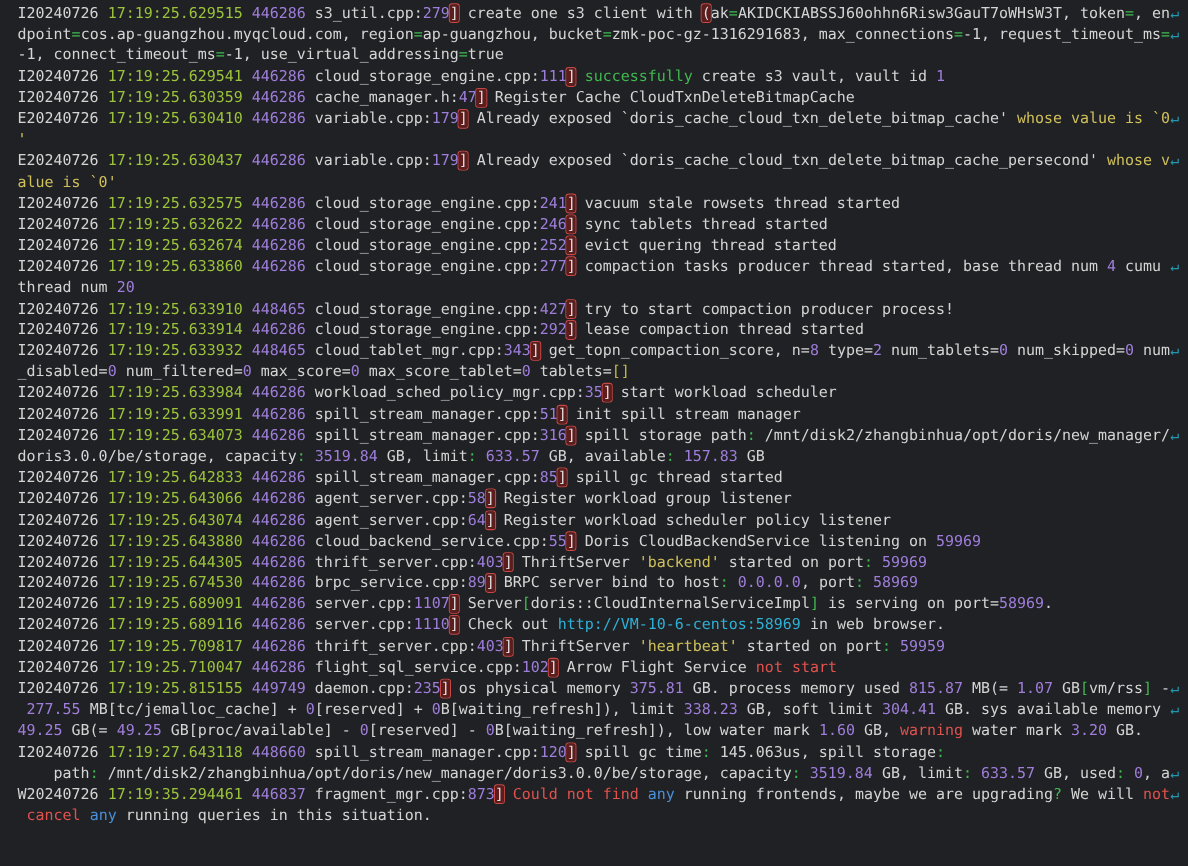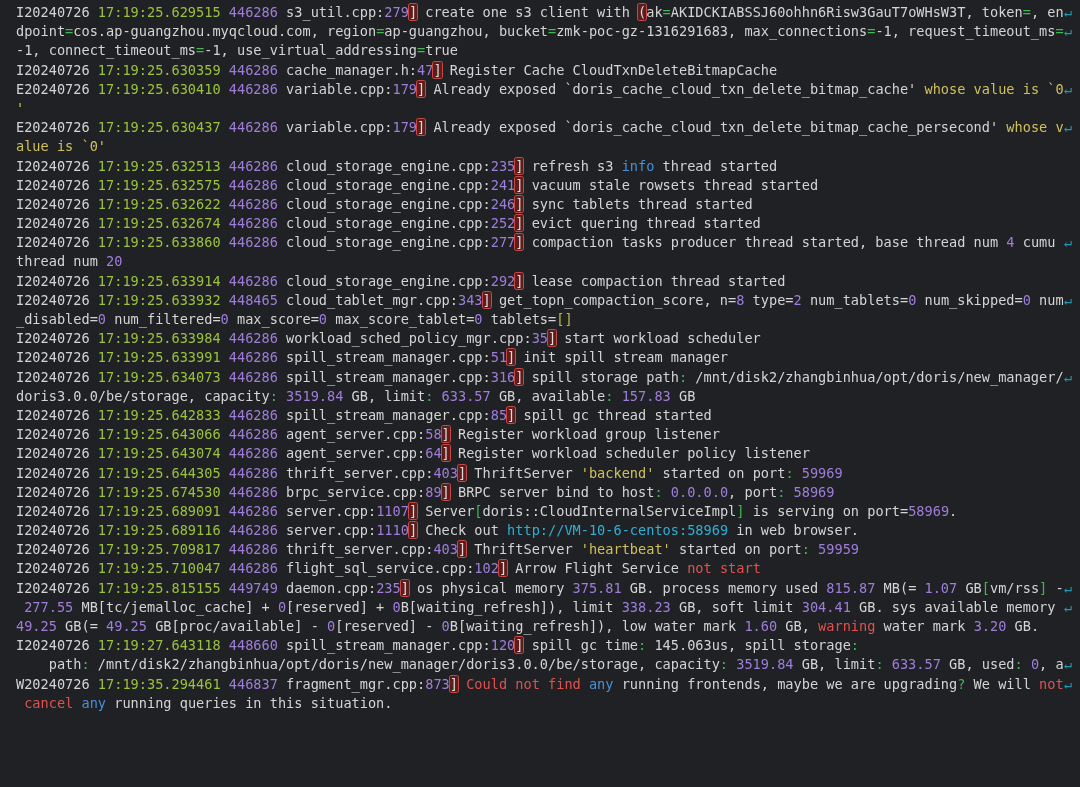--- a/index.html
+++ b/index.html
@@ -36,41 +36,43 @@
   }
 </style>
 </head>
 <body style="background: rgb(32, 33, 36);">
 
 <div class="terminal">
   <div>
       <div class="line"><span class="c-d">I20240726 </span><span class="c-ts">17:19:25.629515 </span><span class="c-num">446286 </span><span class="c-d">s3_util.cpp:</span><span class="c-num">279</span><span class="c-rbx">]</span><span class="c-d"> create one s3 client with </span><span class="c-rbx">(</span><span class="c-d">ak</span><span class="c-grn">=</span><span class="c-d">AKIDCKIABSSJ60ohhn6Risw3GauT7oWHsW3T, token</span><span class="c-grn">=</span><span class="c-d">, en</span><span class="wrap">↵</span></div>
       <div class="line"><span class="c-d">dpoint</span><span class="c-grn">=</span><span class="c-d">cos.ap-guangzhou.myqcloud.com, region</span><span class="c-grn">=</span><span class="c-d">ap-guangzhou, bucket</span><span class="c-grn">=</span><span class="c-d">zmk-poc-gz-1316291683, max_connections</span><span class="c-grn">=</span><span class="c-d">-1, request_timeout_ms</span><span class="c-grn">=</span><span class="wrap">↵</span></div>
       <div class="line"><span class="c-d">-1, connect_timeout_ms</span><span class="c-grn">=</span><span class="c-d">-1, use_virtual_addressing</span><span class="c-grn">=</span><span class="c-d">true</span></div>
+      <div class="line"><span class="c-d">I20240726 </span><span class="c-ts">17:19:25.629541 </span><span class="c-num">446286 </span><span class="c-d">cloud_storage_engine.cpp:</span><span class="c-num">111</span><span class="c-rbx">]</span><span class="c-d"> </span><span class="c-grn">successfully</span><span class="c-d"> create s3 vault, vault id </span><span class="c-num">1</span></div>
       <div class="line"><span class="c-d">I20240726 </span><span class="c-ts">17:19:25.630359 </span><span class="c-num">446286 </span><span class="c-d">cache_manager.h:</span><span class="c-num">47</span><span class="c-rbx">]</span><span class="c-d"> Register Cache CloudTxnDeleteBitmapCache</span></div>
       <div class="line"><span class="c-d">E20240726 </span><span class="c-ts">17:19:25.630410 </span><span class="c-num">446286 </span><span class="c-d">variable.cpp:</span><span class="c-num">179</span><span class="c-rbx">]</span><span class="c-d"> Already exposed `doris_cache_cloud_txn_delete_bitmap_cache' </span><span class="c-yel">whose value is `0</span><span class="wrap">↵</span></div>
       <div class="line"><span class="c-yel">'</span></div>
       <div class="line"><span class="c-d">E20240726 </span><span class="c-ts">17:19:25.630437 </span><span class="c-num">446286 </span><span class="c-d">variable.cpp:</span><span class="c-num">179</span><span class="c-rbx">]</span><span class="c-d"> Already exposed `doris_cache_cloud_txn_delete_bitmap_cache_persecond' </span><span class="c-yel">whose v</span><span class="wrap">↵</span></div>
       <div class="line"><span class="c-yel">alue is `0'</span></div>
-      <div class="line"><span class="c-d">I20240726 </span><span class="c-ts">17:19:25.632513 </span><span class="c-num">446286 </span><span class="c-d">cloud_storage_engine.cpp:</span><span class="c-num">235</span><span class="c-rbx">]</span><span class="c-d"> refresh s3 </span><span class="c-blu">info</span><span class="c-d"> thread started</span></div>
       <div class="line"><span class="c-d">I20240726 </span><span class="c-ts">17:19:25.632575 </span><span class="c-num">446286 </span><span class="c-d">cloud_storage_engine.cpp:</span><span class="c-num">241</span><span class="c-rbx">]</span><span class="c-d"> vacuum stale rowsets thread started</span></div>
       <div class="line"><span class="c-d">I20240726 </span><span class="c-ts">17:19:25.632622 </span><span class="c-num">446286 </span><span class="c-d">cloud_storage_engine.cpp:</span><span class="c-num">246</span><span class="c-rbx">]</span><span class="c-d"> sync tablets thread started</span></div>
       <div class="line"><span class="c-d">I20240726 </span><span class="c-ts">17:19:25.632674 </span><span class="c-num">446286 </span><span class="c-d">cloud_storage_engine.cpp:</span><span class="c-num">252</span><span class="c-rbx">]</span><span class="c-d"> evict quering thread started</span></div>
       <div class="line"><span class="c-d">I20240726 </span><span class="c-ts">17:19:25.633860 </span><span class="c-num">446286 </span><span class="c-d">cloud_storage_engine.cpp:</span><span class="c-num">277</span><span class="c-rbx">]</span><span class="c-d"> compaction tasks producer thread started, base thread num </span><span class="c-num">4</span><span class="c-d"> cumu</span><span class="wrap">↵</span></div>
       <div class="line"><span class="c-d">thread num </span><span class="c-num">20</span></div>
+      <div class="line"><span class="c-d">I20240726 </span><span class="c-ts">17:19:25.633910 </span><span class="c-num">448465 </span><span class="c-d">cloud_storage_engine.cpp:</span><span class="c-num">427</span><span class="c-rbx">]</span><span class="c-d"> try to start compaction producer process!</span></div>
       <div class="line"><span class="c-d">I20240726 </span><span class="c-ts">17:19:25.633914 </span><span class="c-num">446286 </span><span class="c-d">cloud_storage_engine.cpp:</span><span class="c-num">292</span><span class="c-rbx">]</span><span class="c-d"> lease compaction thread started</span></div>
       <div class="line"><span class="c-d">I20240726 </span><span class="c-ts">17:19:25.633932 </span><span class="c-num">448465 </span><span class="c-d">cloud_tablet_mgr.cpp:</span><span class="c-num">343</span><span class="c-rbx">]</span><span class="c-d"> get_topn_compaction_score, n=</span><span class="c-num">8</span><span class="c-d"> type=</span><span class="c-num">2</span><span class="c-d"> num_tablets=</span><span class="c-num">0</span><span class="c-d"> num_skipped=</span><span class="c-num">0</span><span class="c-d"> num</span><span class="wrap">↵</span></div>
       <div class="line"><span class="c-d">_disabled=</span><span class="c-num">0</span><span class="c-d"> num_filtered=</span><span class="c-num">0</span><span class="c-d"> max_score=</span><span class="c-num">0</span><span class="c-d"> max_score_tablet=</span><span class="c-num">0</span><span class="c-d"> tablets=</span><span class="c-gold">[]</span></div>
       <div class="line"><span class="c-d">I20240726 </span><span class="c-ts">17:19:25.633984 </span><span class="c-num">446286 </span><span class="c-d">workload_sched_policy_mgr.cpp:</span><span class="c-num">35</span><span class="c-rbx">]</span><span class="c-d"> start workload scheduler</span></div>
       <div class="line"><span class="c-d">I20240726 </span><span class="c-ts">17:19:25.633991 </span><span class="c-num">446286 </span><span class="c-d">spill_stream_manager.cpp:</span><span class="c-num">51</span><span class="c-rbx">]</span><span class="c-d"> init spill stream manager</span></div>
       <div class="line"><span class="c-d">I20240726 </span><span class="c-ts">17:19:25.634073 </span><span class="c-num">446286 </span><span class="c-d">spill_stream_manager.cpp:</span><span class="c-num">316</span><span class="c-rbx">]</span><span class="c-d"> spill storage path</span><span class="c-grn">:</span><span class="c-d"> /mnt/disk2/zhangbinhua/opt/doris/new_manager/</span><span class="wrap">↵</span></div>
       <div class="line"><span class="c-d">doris3.0.0/be/storage, capacity</span><span class="c-grn">:</span><span class="c-d"> </span><span class="c-num">3519.84</span><span class="c-d"> GB, limit</span><span class="c-grn">:</span><span class="c-d"> </span><span class="c-num">633.57</span><span class="c-d"> GB, available</span><span class="c-grn">:</span><span class="c-d"> </span><span class="c-num">157.83</span><span class="c-d"> GB</span></div>
       <div class="line"><span class="c-d">I20240726 </span><span class="c-ts">17:19:25.642833 </span><span class="c-num">446286 </span><span class="c-d">spill_stream_manager.cpp:</span><span class="c-num">85</span><span class="c-rbx">]</span><span class="c-d"> spill gc thread started</span></div>
       <div class="line"><span class="c-d">I20240726 </span><span class="c-ts">17:19:25.643066 </span><span class="c-num">446286 </span><span class="c-d">agent_server.cpp:</span><span class="c-num">58</span><span class="c-rbx">]</span><span class="c-d"> Register workload group listener</span></div>
       <div class="line"><span class="c-d">I20240726 </span><span class="c-ts">17:19:25.643074 </span><span class="c-num">446286 </span><span class="c-d">agent_server.cpp:</span><span class="c-num">64</span><span class="c-rbx">]</span><span class="c-d"> Register workload scheduler policy listener</span></div>
+      <div class="line"><span class="c-d">I20240726 </span><span class="c-ts">17:19:25.643880 </span><span class="c-num">446286 </span><span class="c-d">cloud_backend_service.cpp:</span><span class="c-num">55</span><span class="c-rbx">]</span><span class="c-d"> Doris CloudBackendService listening on </span><span class="c-num">59969</span></div>
       <div class="line"><span class="c-d">I20240726 </span><span class="c-ts">17:19:25.644305 </span><span class="c-num">446286 </span><span class="c-d">thrift_server.cpp:</span><span class="c-num">403</span><span class="c-rbx">]</span><span class="c-d"> ThriftServer </span><span class="c-yel">'backend'</span><span class="c-d"> started on port</span><span class="c-grn">:</span><span class="c-d"> </span><span class="c-num">59969</span></div>
       <div class="line"><span class="c-d">I20240726 </span><span class="c-ts">17:19:25.674530 </span><span class="c-num">446286 </span><span class="c-d">brpc_service.cpp:</span><span class="c-num">89</span><span class="c-rbx">]</span><span class="c-d"> BRPC server bind to host</span><span class="c-grn">:</span><span class="c-d"> </span><span class="c-num">0.0.0.0</span><span class="c-d">, port</span><span class="c-grn">:</span><span class="c-d"> </span><span class="c-num">58969</span></div>
       <div class="line"><span class="c-d">I20240726 </span><span class="c-ts">17:19:25.689091 </span><span class="c-num">446286 </span><span class="c-d">server.cpp:</span><span class="c-num">1107</span><span class="c-rbx">]</span><span class="c-d"> Server</span><span class="c-grn">[</span><span class="c-d">doris::CloudInternalServiceImpl</span><span class="c-grn">]</span><span class="c-d"> is serving on port=</span><span class="c-num">58969</span><span class="c-d">.</span></div>
       <div class="line"><span class="c-d">I20240726 </span><span class="c-ts">17:19:25.689116 </span><span class="c-num">446286 </span><span class="c-d">server.cpp:</span><span class="c-num">1110</span><span class="c-rbx">]</span><span class="c-d"> Check out </span><span class="c-cyn">http://VM-10-6-centos:58969</span><span class="c-d"> in web browser.</span></div>
       <div class="line"><span class="c-d">I20240726 </span><span class="c-ts">17:19:25.709817 </span><span class="c-num">446286 </span><span class="c-d">thrift_server.cpp:</span><span class="c-num">403</span><span class="c-rbx">]</span><span class="c-d"> ThriftServer </span><span class="c-yel">'heartbeat'</span><span class="c-d"> started on port</span><span class="c-grn">:</span><span class="c-d"> </span><span class="c-num">59959</span></div>
       <div class="line"><span class="c-d">I20240726 </span><span class="c-ts">17:19:25.710047 </span><span class="c-num">446286 </span><span class="c-d">flight_sql_service.cpp:</span><span class="c-num">102</span><span class="c-rbx">]</span><span class="c-d"> Arrow Flight Service </span><span class="c-red">not start</span></div>
       <div class="line"><span class="c-d">I20240726 </span><span class="c-ts">17:19:25.815155 </span><span class="c-num">449749 </span><span class="c-d">daemon.cpp:</span><span class="c-num">235</span><span class="c-rbx">]</span><span class="c-d"> os physical memory </span><span class="c-num">375.81</span><span class="c-d"> GB. process memory used </span><span class="c-num">815.87</span><span class="c-d"> MB(= </span><span class="c-num">1.07</span><span class="c-d"> GB</span><span class="c-grn">[</span><span class="c-d">vm/rss</span><span class="c-grn">]</span><span class="c-d"> -</span><span class="wrap">↵</span></div>
       <div class="line"><span class="c-d"> </span><span class="c-num">277.55</span><span class="c-d"> MB[tc/jemalloc_cache] + </span><span class="c-num">0</span><span class="c-d">[reserved] + </span><span class="c-num">0</span><span class="c-d">B[waiting_refresh]), limit </span><span class="c-num">338.23</span><span class="c-d"> GB, soft limit </span><span class="c-num">304.41</span><span class="c-d"> GB. sys available memory</span><span class="wrap">↵</span></div>
       <div class="line"><span class="c-num">49.25</span><span class="c-d"> GB(= </span><span class="c-num">49.25</span><span class="c-d"> GB[proc/available] - </span><span class="c-num">0</span><span class="c-d">[reserved] - </span><span class="c-num">0</span><span class="c-d">B[waiting_refresh]), low water mark </span><span class="c-num">1.60</span><span class="c-d"> GB, </span><span class="c-red">warning</span><span class="c-d"> water mark </span><span class="c-num">3.20</span><span class="c-d"> GB.</span></div>
       <div class="line"><span class="c-d">I20240726 </span><span class="c-ts">17:19:27.643118 </span><span class="c-num">448660 </span><span class="c-d">spill_stream_manager.cpp:</span><span class="c-num">120</span><span class="c-rbx">]</span><span class="c-d"> spill gc time</span><span class="c-grn">:</span><span class="c-d"> 145.063us, spill storage</span><span class="c-grn">:</span></div>

